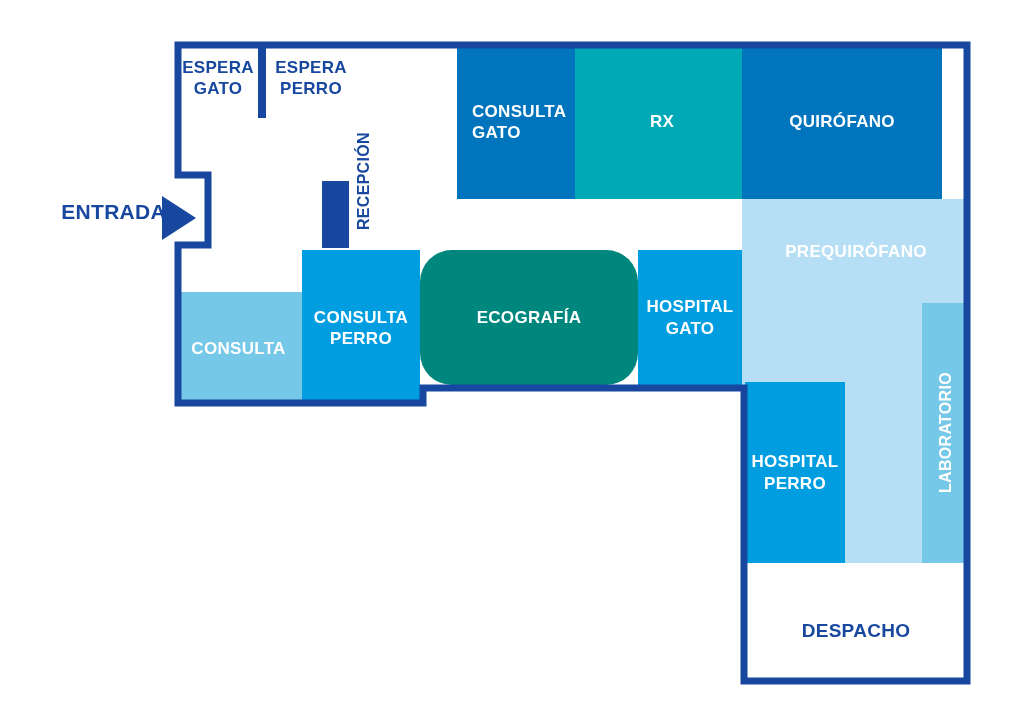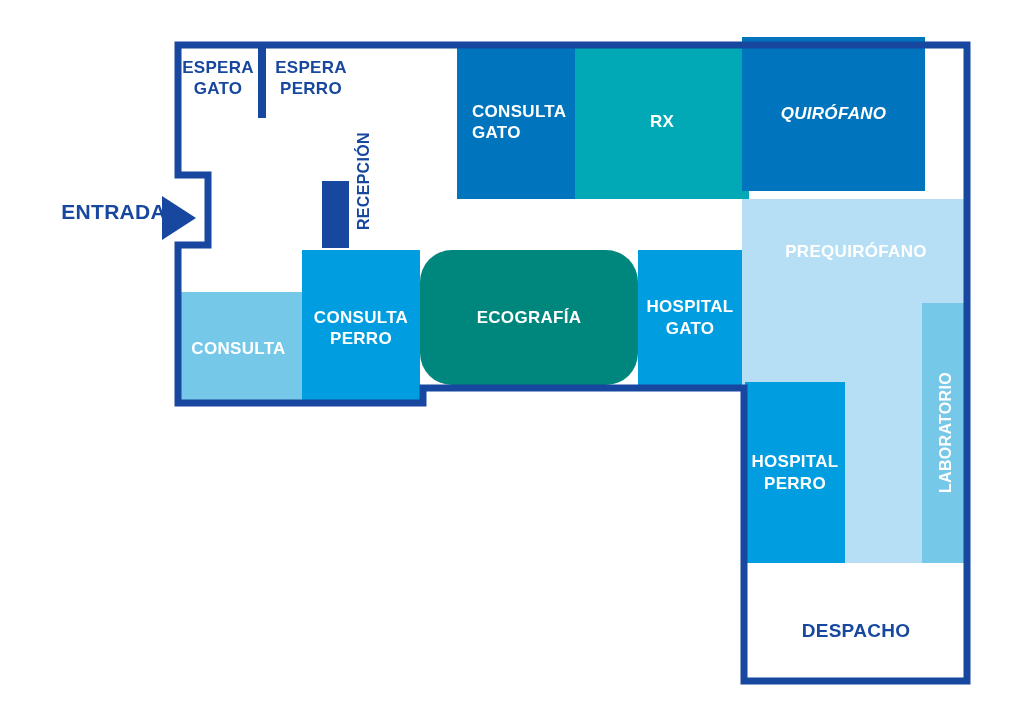--- a/index.html
+++ b/index.html
@@ -49,21 +49,21 @@
 
   <div class="room fill-medium left-align" style="left:457px;top:45px;width:118px;height:154px;">
     <span>CONSULTA
 GATO</span>
   </div>
 
   <div class="room fill-teal" style="left:575px;top:45px;width:174px;height:154px;">
     <span>RX</span>
   </div>
 
-  <div class="room fill-medium" style="left:742px;top:37px;width:183px;height:154px;font-style:italic;">
+  <div class="room fill-medium" style="left:742px;top:45px;width:200px;height:154px;">
     <span>QUIRÓFANO</span>
   </div>
 
   <div class="room fill-pale top-label" style="left:742px;top:199px;width:228px;height:364px;padding-top:42px;">
     <span>PREQUIRÓFANO</span>
   </div>
 
   <div class="room fill-light vertical" style="left:922px;top:303px;width:48px;height:260px;font-size:16px;">
     <span>LABORATORIO</span>
   </div>

